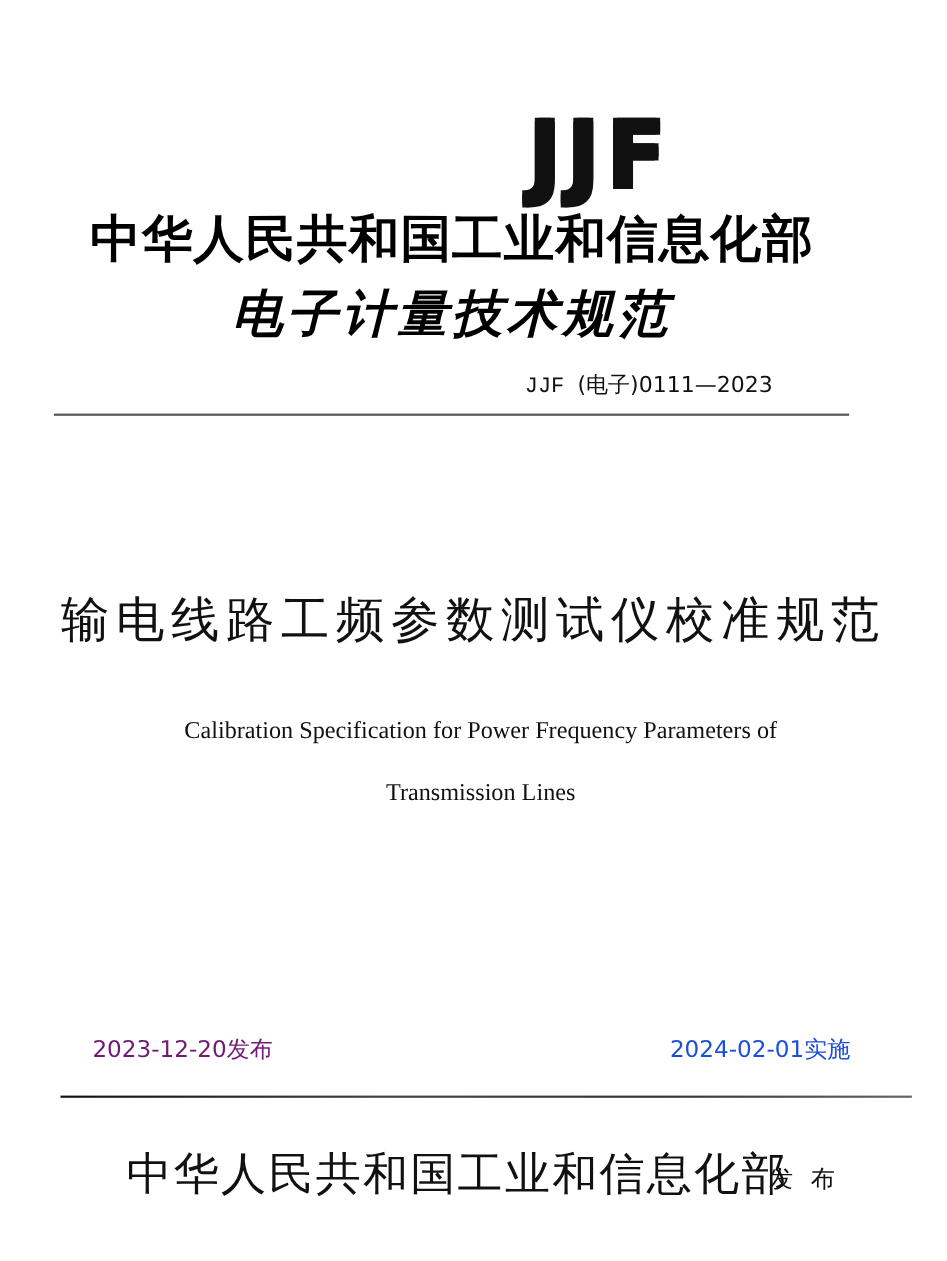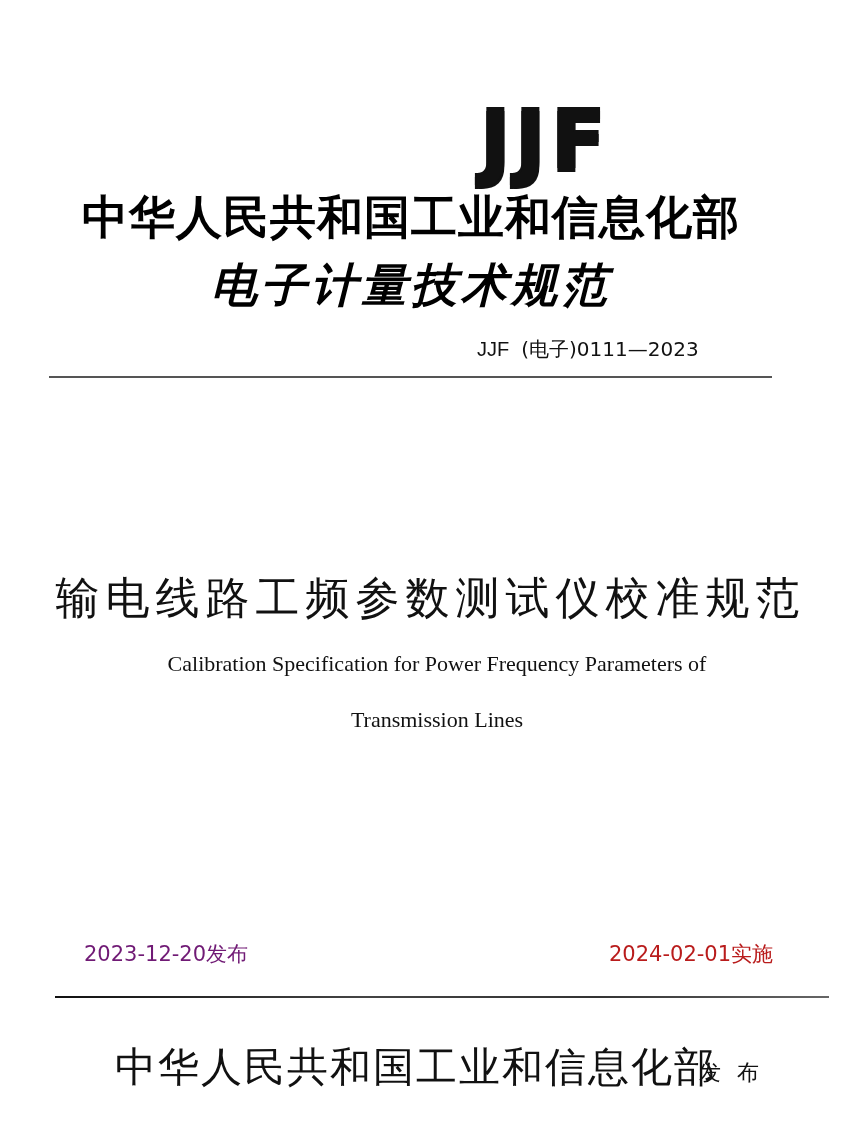--- a/index.html
+++ b/index.html
@@ -69,39 +69,39 @@
 
     .std-code {
       left: 477px;
       top: 336px;
       font-size: 20px;
       line-height: 26px;
       white-space: nowrap;
       color: #111;
     }
     .std-code .latin {
-      font-family: Liberation Sans, sans-serif;
+      font-family: Liberation Mono, monospace;
     }
     .std-code .rest {
       font-family: "DejaVu Sans", sans-serif;
       margin-left: 12px;
     }
 
     .rule-top {
       left: 49px;
       top: 376px;
       width: 723px;
       height: 2px;
       background: #555555;
     }
 
     .cn-title {
       left: 0;
       width: 861px;
-      top: 568px;
+      top: 534px;
       text-align: center;
       font-family: "DejaVu Sans", sans-serif;
       font-size: 44px;
       line-height: 60px;
       letter-spacing: 6px;
       white-space: nowrap;
       color: #111;
     }
 
     .en-title {
@@ -126,21 +126,21 @@
       white-space: nowrap;
       color: #701a75;
     }
     .date-effective {
       left: 609px;
       top: 940px;
       font-family: "DejaVu Sans", sans-serif;
       font-size: 21px;
       line-height: 28px;
       white-space: nowrap;
-      color: #b91c1c;
+      color: #1d4ed8;
     }
 
     .rule-bottom {
       left: 55px;
       top: 996px;
       width: 774px;
       height: 2px;
       background: linear-gradient(90deg, #111 0%, #444 40%, #333 70%, #666 100%);
     }
 

